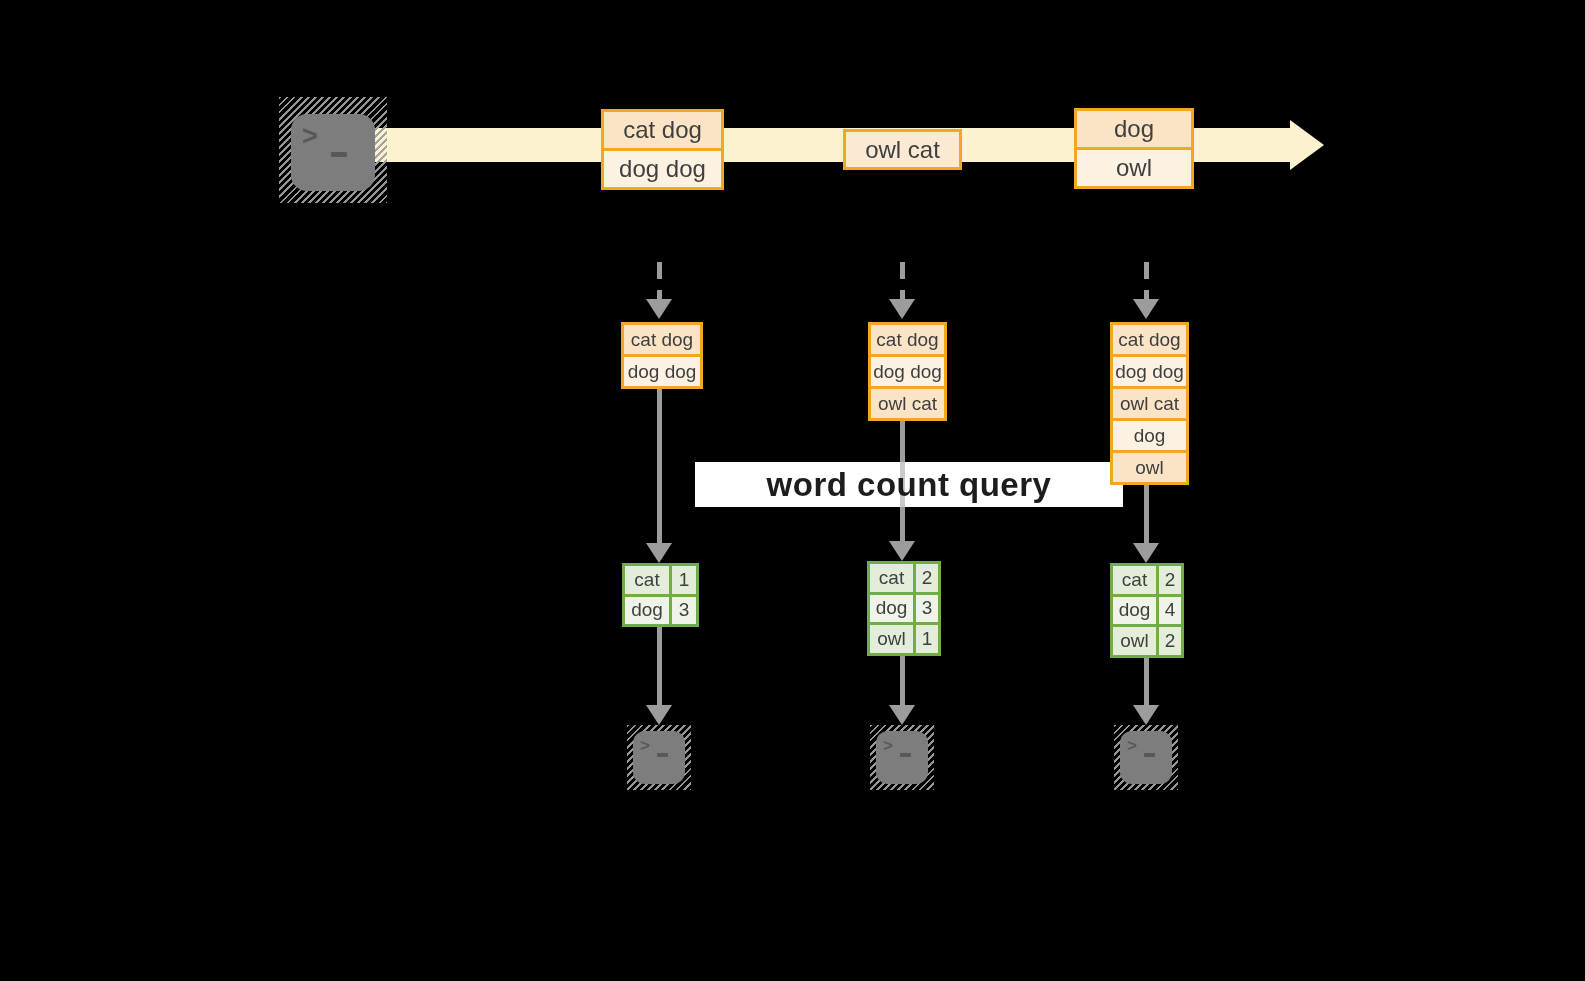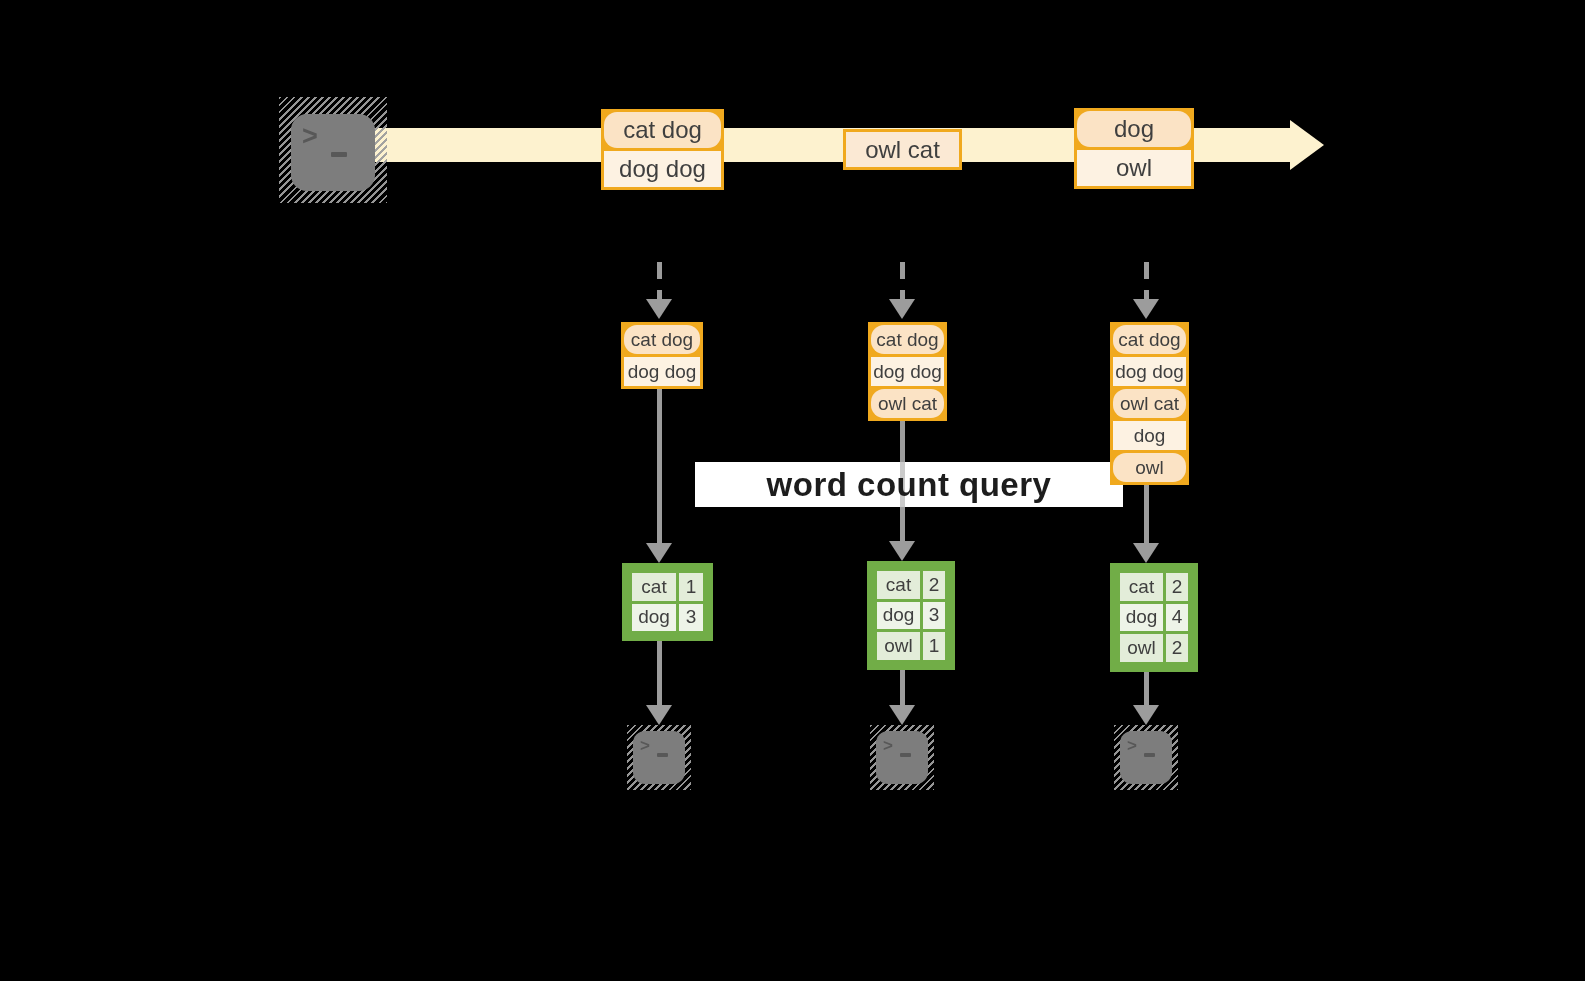--- a/index.html
+++ b/index.html
@@ -19,41 +19,41 @@
 
   
   .hatch{background:repeating-linear-gradient(135deg, rgba(158,158,158,.95) 0 2px, transparent 2px 5px);z-index:3;}
   .term-inner{position:absolute;background:var(--term);}
   .chev{position:absolute;font-weight:700;color:var(--glyph);line-height:1;}
   .uscore{position:absolute;background:var(--glyph);border-radius:1px;}
 
   
   .ostack{display:flex;flex-direction:column;gap:3px;padding:3px;background:var(--orange);z-index:3;}
   .ocell{display:flex;align-items:center;justify-content:center;color:var(--txt);}
-  .fill-a{background:var(--peach);border-radius:13px;} .fill-b{background:var(--cream);} .fill-c{background:var(--owlcat);}
+  .fill-a{background:var(--peach);} .fill-b{background:var(--cream);} .fill-c{background:var(--owlcat);}
   .ev .ocell{height:36px;font-size:24px;}
   .ev1{left:601px;top:109px;width:117px;} .ev2{left:843px;top:129px;width:113px;} .ev2 .ocell{height:35px;}
   .ev3{left:1074px;top:108px;width:114px;}
   .buf .ocell{height:29px;font-size:19px;}
   .buf1{left:621px;top:322px;width:76px;} .buf2{left:868px;top:322px;width:73px;} .buf3{left:1110px;top:322px;width:73px;}
 
   
   .dash-line{width:5px;background:repeating-linear-gradient(to bottom, var(--gray) 0 17px, transparent 17px 28px);z-index:1;}
   .solid-line{width:5px;background:var(--gray);z-index:1;}
   .head{width:0;height:0;border-left:13px solid transparent;border-right:13px solid transparent;
         border-top:20px solid var(--gray);z-index:1;}
 
   
   .titlebox{left:695px;top:462px;width:428px;height:45px;background:#fff;z-index:2;
             display:flex;align-items:center;justify-content:center;}
   .titlebox .stripe{position:absolute;left:205px;top:0;width:5px;height:100%;background:var(--stripe);}
   .titletext{font-size:33px;font-weight:700;color:var(--title_text);letter-spacing:.5px;z-index:1;}
 
   
-  .gtable{display:grid;gap:3px;padding:10px;background:var(--green);grid-auto-rows:27.5px;z-index:3;}
+  .gtable{display:grid;gap:3px;padding:3px;background:var(--green);grid-auto-rows:27.5px;z-index:3;}
   .g2{grid-template-columns:44px 24px;} .g3{grid-template-columns:43px 22px;}
   .gcell{display:flex;align-items:center;justify-content:center;font-size:19px;color:var(--txt);}
   .rowa{background:var(--gdark);} .rowb{background:var(--glight);}
   .tab1{left:622px;top:563px;} .tab2{left:867px;top:561px;} .tab3{left:1110px;top:563px;}
 
   .sink{width:64px;height:65px;top:725px;}
   .sink .term-inner{left:6px;top:6px;width:52px;height:53px;border-radius:12px;}
   .sink .chev{left:7px;top:6px;font-size:17px;}
   .sink .uscore{left:24px;top:22px;width:11px;height:4px;}
 </style>

